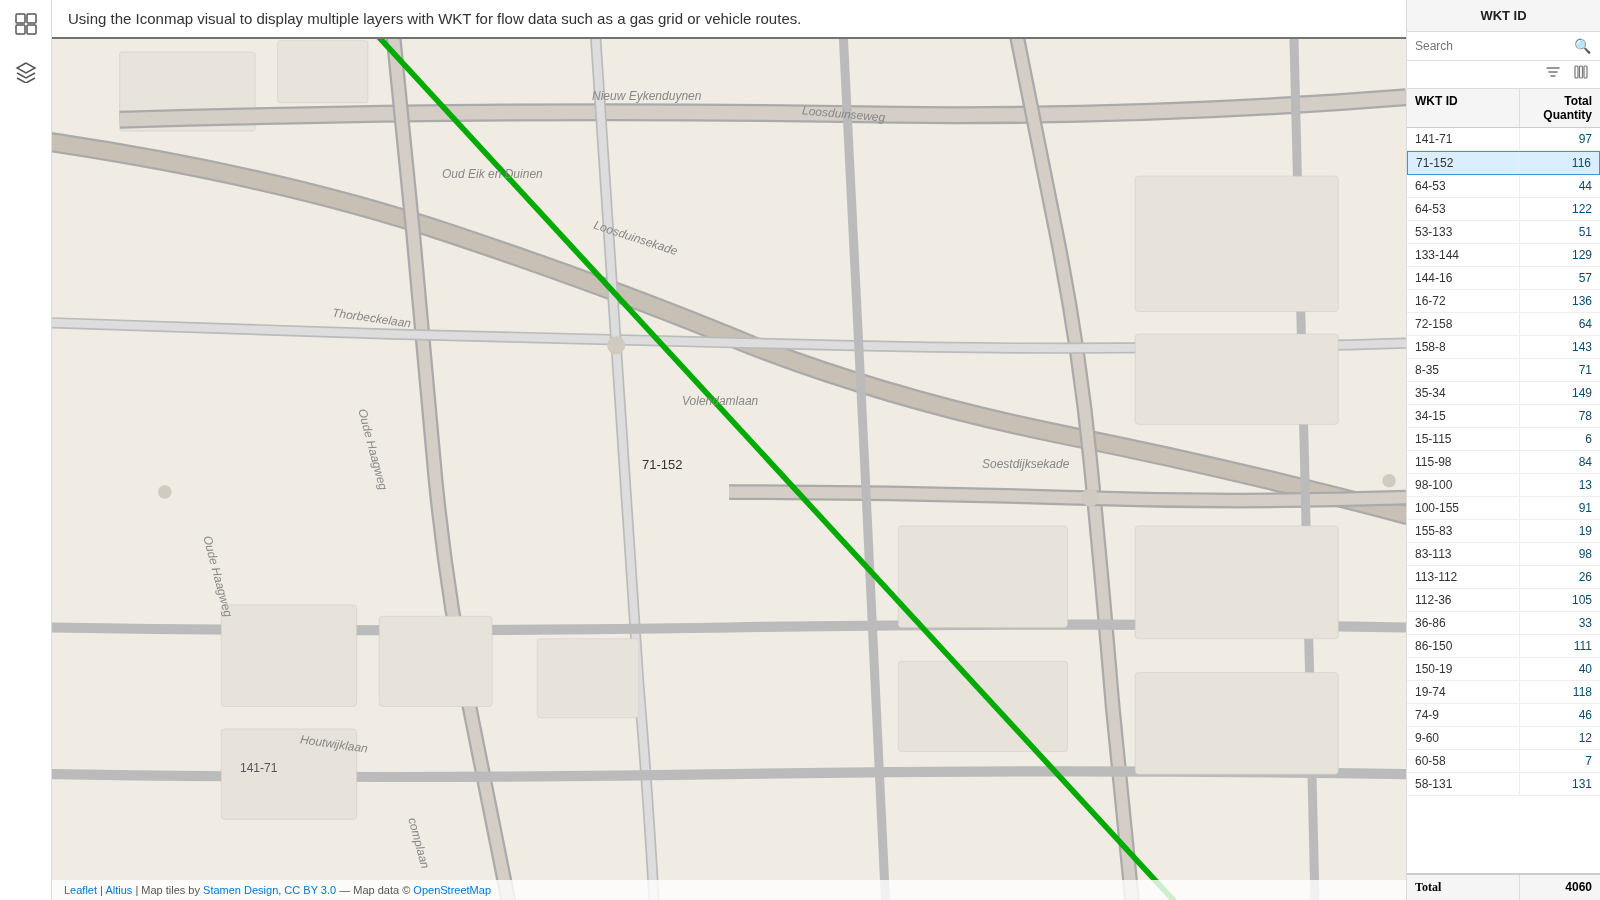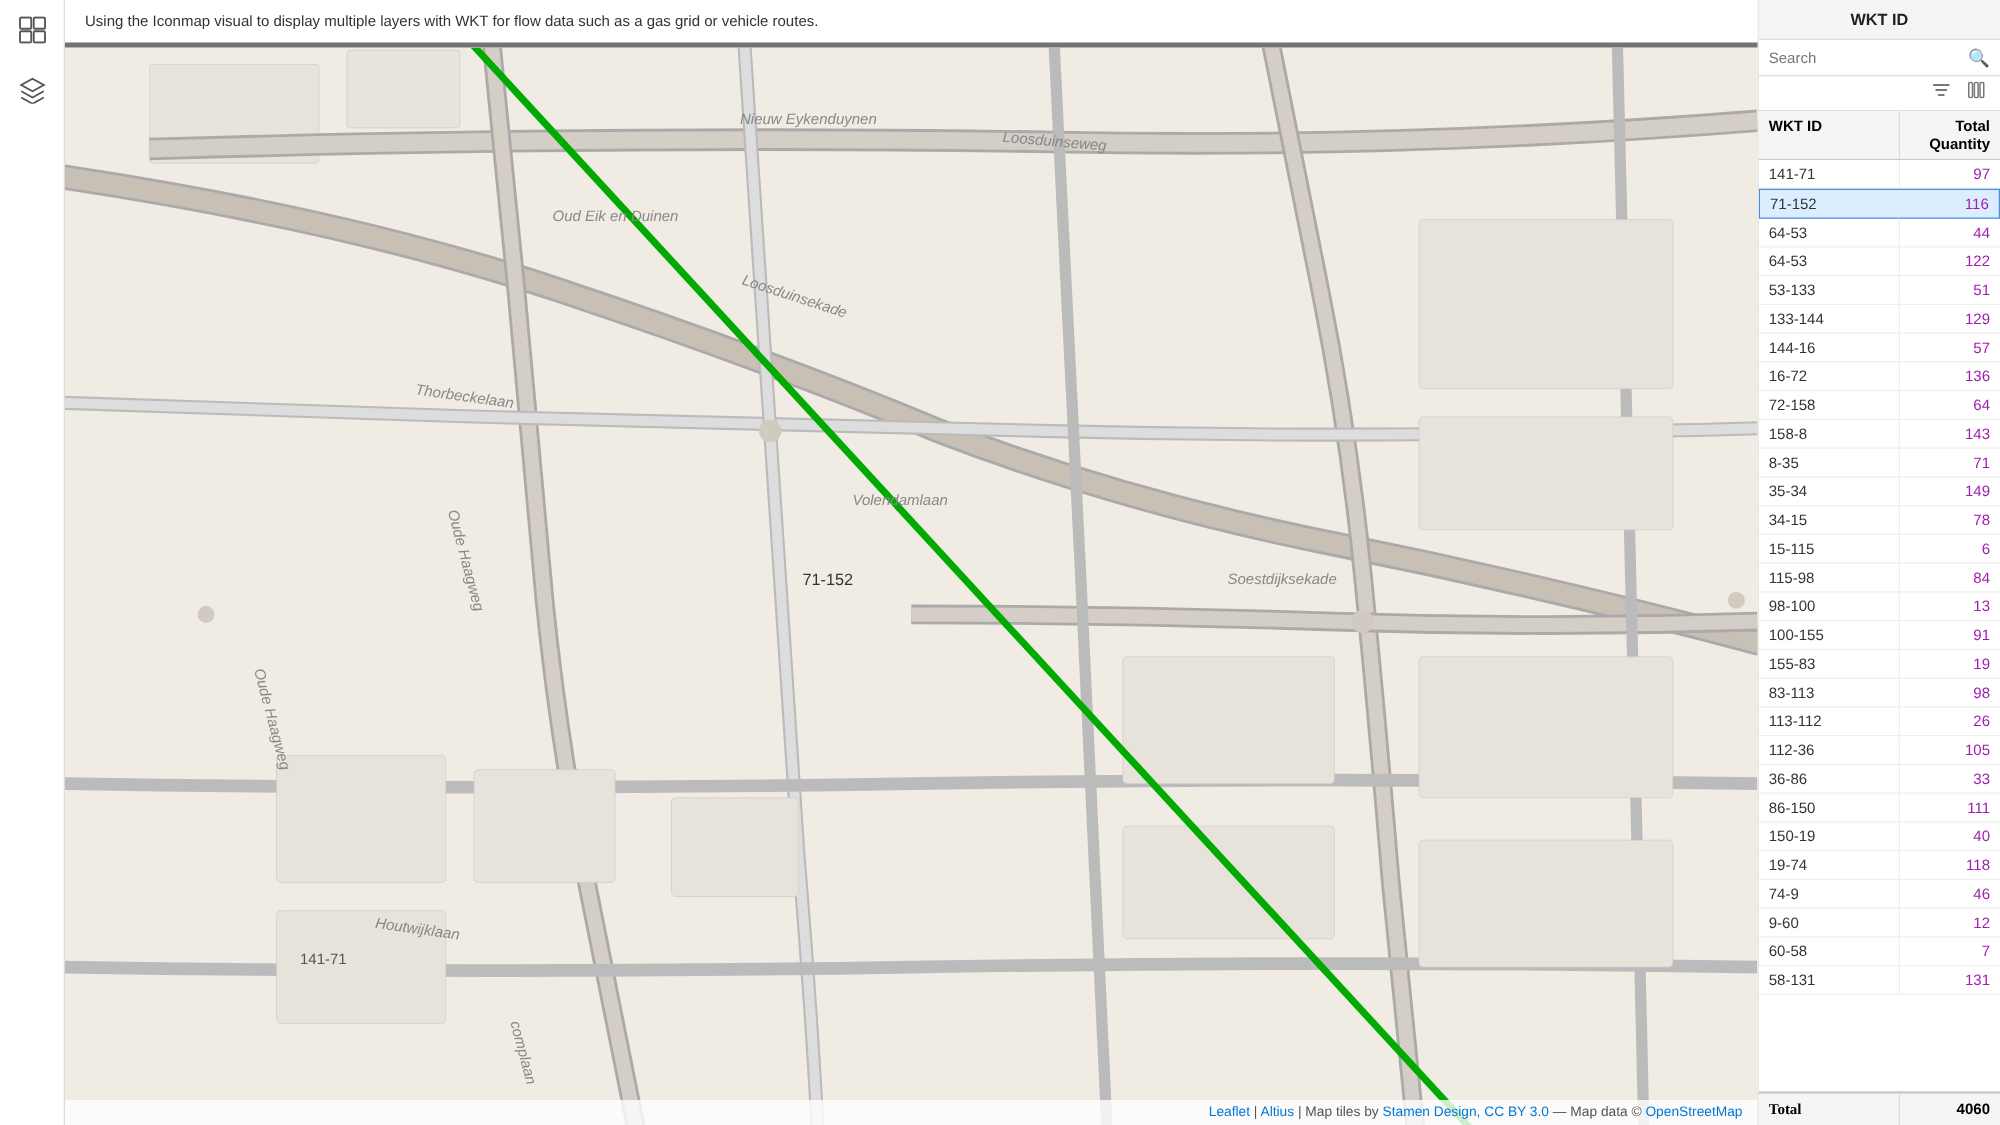--- a/index.html
+++ b/index.html
@@ -32,23 +32,23 @@
     .main-area {
       flex: 1;
       display: flex;
       flex-direction: column;
       position: relative;
     }
 
     
     .top-bar {
       background: rgba(255,255,255,0.92);
-      border-bottom: 4px solid #737373;
+      border-bottom: 2px solid #737373;
       padding: 10px 16px;
-      font-size: 12px;
+      font-size: 15px;
       color: #333;
       z-index: 5;
       position: relative;
     }
 
     
     .map-container {
       flex: 1;
       position: relative;
       overflow: hidden;
@@ -86,21 +86,21 @@
     
     .attribution {
       position: absolute;
       bottom: 0;
       left: 0;
       right: 0;
       background: rgba(255,255,255,0.8);
       padding: 4px 12px;
       font-size: 11px;
       color: #555;
-      text-align: right;
+      text-align: left;
     }
     .attribution a { color: #0078d7; text-decoration: none; }
 
     
     .right-panel {
       width: 194px;
       background: #fff;
       border-left: 1px solid #ddd;
       display: flex;
       flex-direction: column;
@@ -168,21 +168,21 @@
     .table-row {
       display: flex;
       border-bottom: 1px solid #eee;
       font-size: 12px;
     }
     .table-row.selected {
       background: #dbeeff;
       border: 1px solid #4a90d9;
     }
     .table-row .col-wkt { flex: 1; padding: 4px 8px; border-right: 1px solid #eee; color: #333; }
-    .table-row .col-qty { width: 80px; padding: 4px 8px; text-align: right; color: #a21caf; }
+    .table-row .col-qty { width: 80px; padding: 4px 8px; text-align: right; color: #0c4a6e; }
 
     .table-footer {
       display: flex;
       border-top: 2px solid #ccc;
       font-weight: 600;
       font-size: 12px;
       background: #f5f5f5;
     }
     .table-footer .col-wkt { flex: 1; padding: 5px 8px; border-right: 1px solid #ddd; font-family: Liberation Serif, serif; }
     .table-footer .col-qty { width: 80px; padding: 5px 8px; text-align: right; }

